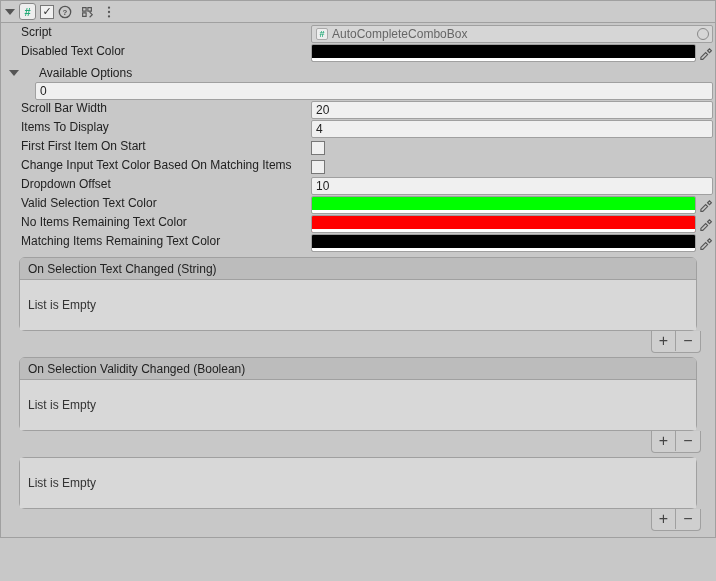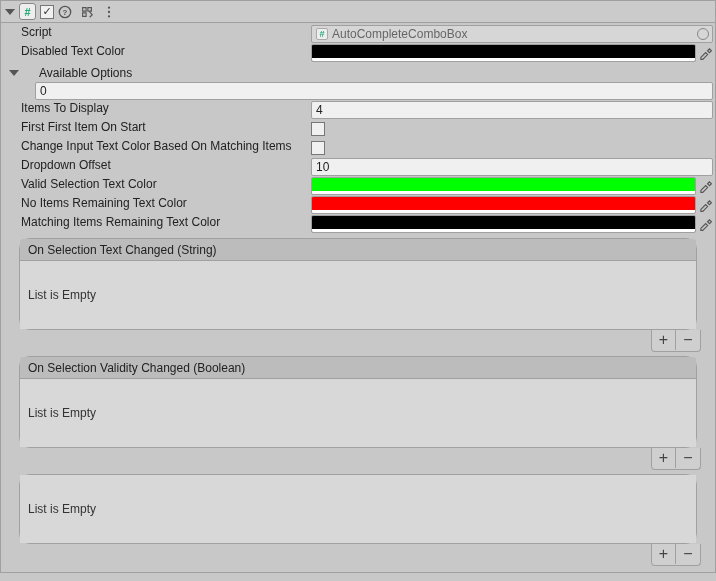--- a/index.html
+++ b/index.html
@@ -89,32 +89,32 @@
   .eyedrop {
     width: 16px; height: 16px; margin-left: 2px;
     display: flex; align-items: center; justify-content: center;
     cursor: pointer; color: #555;
   }
   .foldout-row { display: flex; align-items: center; height: 19px; padding-left: 6px; gap: 20px; cursor: pointer; }
   .event-section {
     margin: 4px 16px 0 16px;
     border: 1px solid var(--border);
     background: #cfcfcf;
-    border-radius: 11px;
+    border-radius: 6px;
   }
   .event-head {
     height: 22px;
     padding: 0 8px;
     display: flex; align-items: center;
     background: var(--section-bg);
     border-bottom: 1px solid var(--border);
     border-radius: 3px 3px 0 0;
   }
   .event-body {
-    height: 68px;
+    height: 50px;
     background: var(--section-sub-bg);
     display: flex; align-items: center;
     padding: 0 8px;
     color: #333;
   }
   .event-footer {
     height: 22px;
     display: flex; justify-content: flex-end;
     background: var(--bg);
   }
@@ -201,20 +201,28 @@
     </div>
 
     <div class="row indent2">
       <div class="field">
         <div class="numfield">
             <span>0</span>
           </div>
       </div>
     </div>
 
+    <div class="row">
+      <span class="label">Scroll Bar Width</span>
+      <div class="field">
+        <div class="numfield">
+            <span>20</span>
+          </div>
+      </div>
+    </div>
 
     <div class="row">
       <span class="label">Items To Display</span>
       <div class="field">
         <div class="numfield">
             <span>4</span>
           </div>
       </div>
     </div>
 

